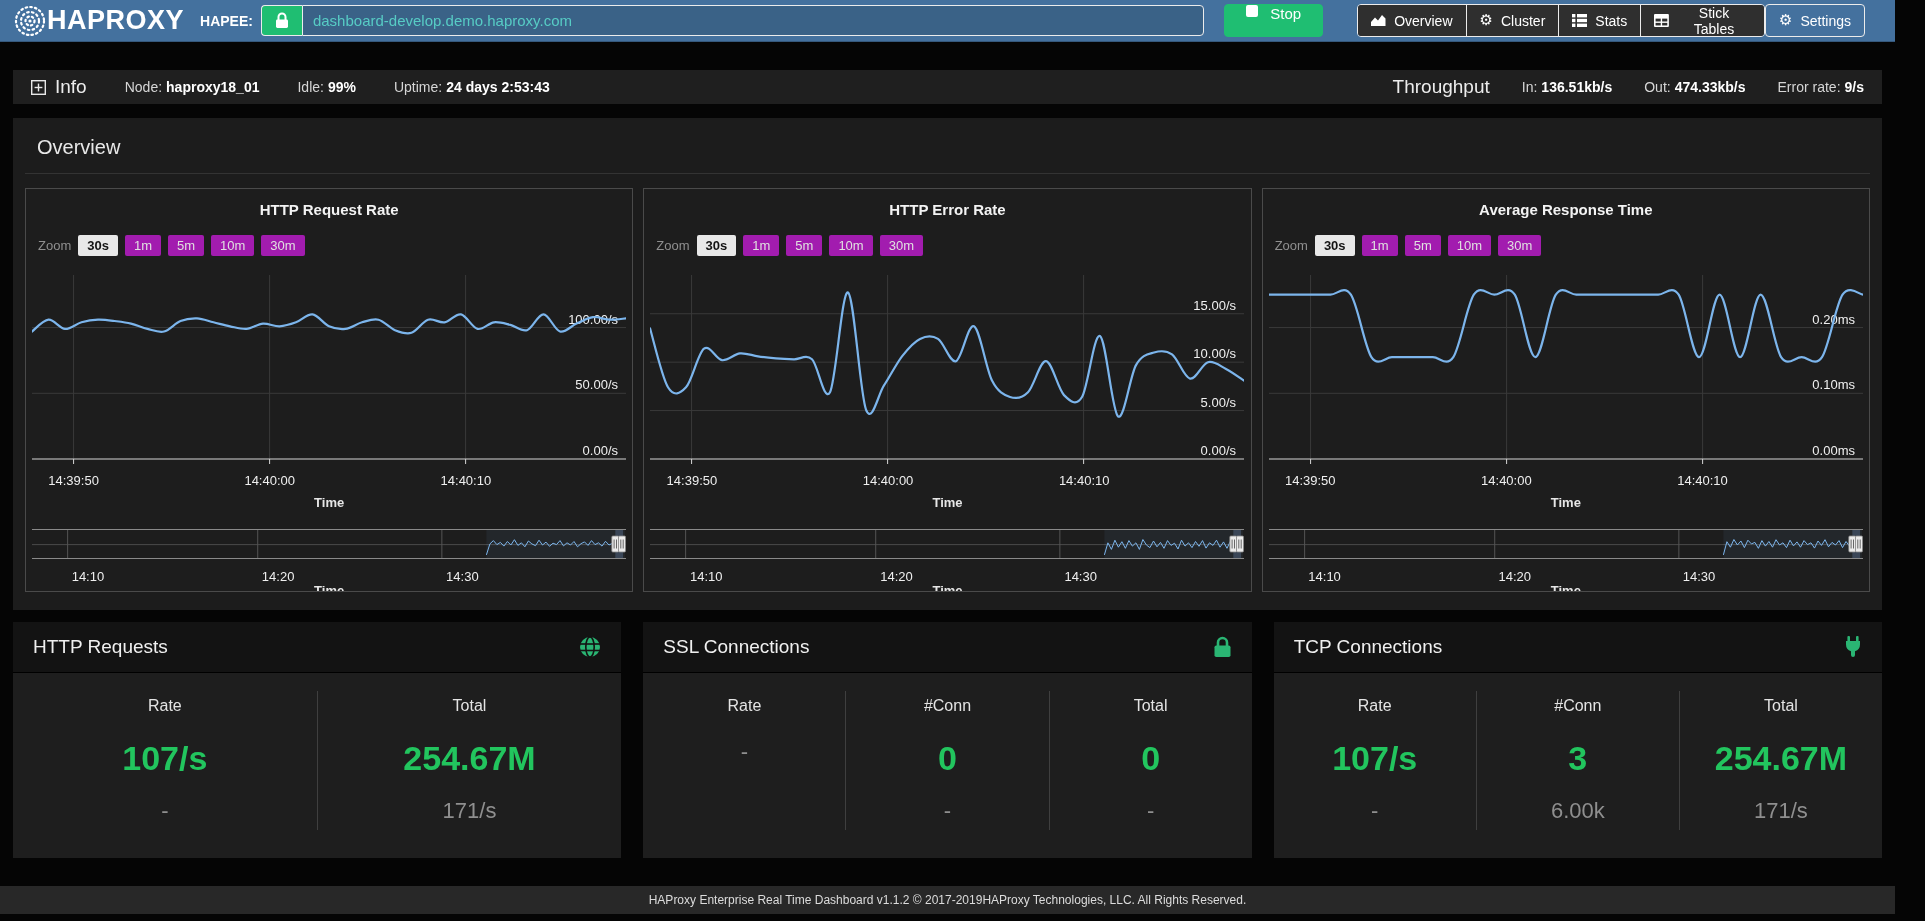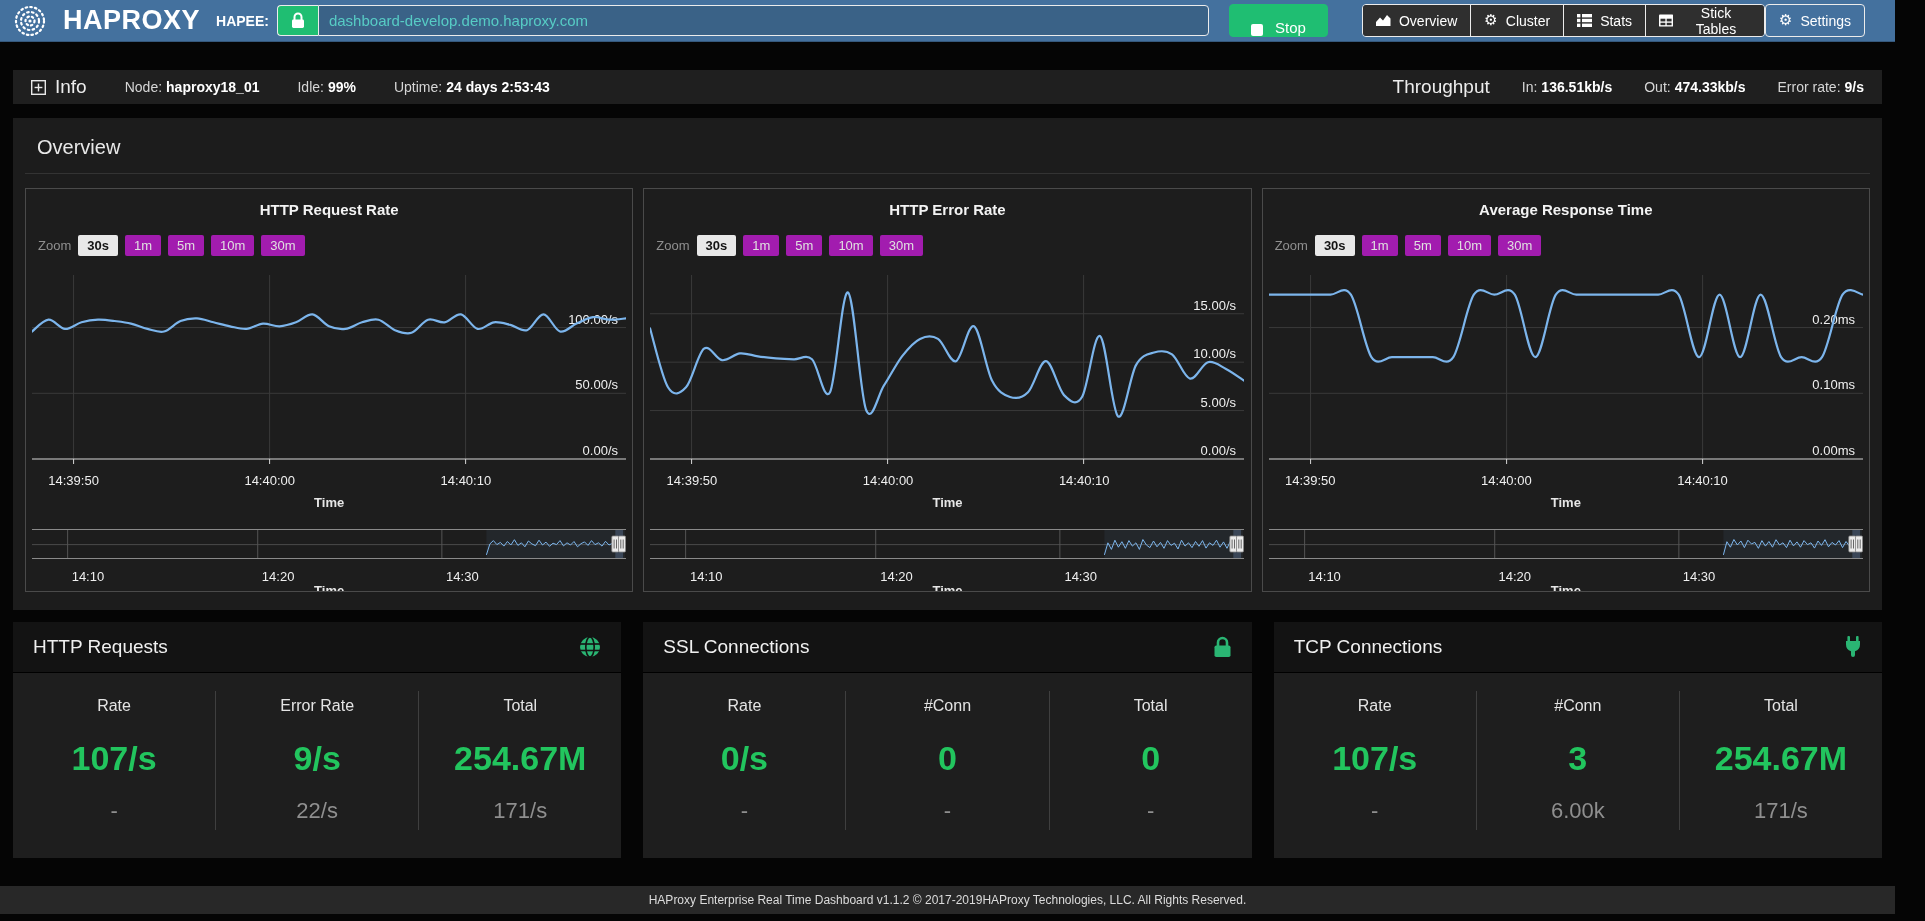--- a/index.html
+++ b/index.html
@@ -2,27 +2,27 @@
 <html><head>
 <meta charset="utf-8">
 <style>
   *{box-sizing:border-box}
   html,body{margin:0;padding:0}
   body{width:1925px;height:921px;background:#050505;font-family:"Liberation Sans",sans-serif;overflow:hidden}
   .page{width:1895px}
 
   
   .navbar{height:42px;background:#44719E;display:flex;align-items:center;padding:0 14px;border-bottom:1px solid #36597d}
-  .brand{display:flex;align-items:center;gap:17px}
+  .brand{display:flex;align-items:center;gap:1px}
   .brand-name{color:#fff;font-size:27px;font-weight:bold;letter-spacing:.5px;line-height:1}
   .hapee{color:#fff;font-weight:bold;font-size:14px;margin:0 8px 0 16px}
   .url-group{display:flex;height:31px;width:945px}
   .lock-btn{width:41px;background:#1FBE72;border:1px solid #ECECEC;border-right:none;border-radius:4px 0 0 4px;display:flex;align-items:center;justify-content:center;cursor:pointer;padding:0}
   .url-input{flex:1;background:#3A6287;border:1px solid #ECECEC;border-radius:0 4px 4px 0;color:#57CCC5;font-size:15px;padding:0 10px;font-family:"Liberation Sans",sans-serif;outline:none}
-  .stop-btn{margin-left:20px;height:33px;background:#1FBE72;border:1px solid #1FBE72;border-radius:4px;color:#fff;font-size:15px;display:flex;align-items:flex-end;gap:12px;padding:0 21px;cursor:pointer;font-family:inherit}
+  .stop-btn{margin-left:20px;height:33px;background:#1FBE72;border:1px solid #1FBE72;border-radius:4px;color:#fff;font-size:15px;display:flex;align-items:flex-start;gap:12px;padding:0 21px;cursor:pointer;font-family:inherit}
   .stop-icon{width:12px;height:12px;background:#fff;border-radius:2px}
   .btn-group{margin-left:34px;display:flex;border:1px solid #ECECEC;border-radius:4px;overflow:hidden;height:33px}
   .nav-btn{background:#2F2F2F;color:#fff;font-size:14px;padding:0 13px;display:flex;align-items:center;gap:8px;border:none;border-left:1px solid #ECECEC;cursor:pointer;font-family:inherit}
   .nav-btn:first-child{border-left:none}
   .settings-btn{margin-left:auto;margin-right:16px;height:33px;background:transparent;border:1px solid #ECECEC;border-radius:4px;color:#fff;font-size:14px;display:flex;align-items:center;gap:8px;padding:0 13px;cursor:pointer;font-family:inherit}
   .uni-icon{font-family:"DejaVu Sans",sans-serif;font-size:15px;line-height:1;color:#fff}
 
   
   .info-bar{margin:28px 13px 0;background:#1F1F1F;height:34px;display:flex;align-items:center;padding:0 18px;color:#D6D6D6;font-size:14px}
   .info-title{font-size:19px;color:#ECECEC;display:flex;align-items:center;gap:9px}
@@ -352,44 +352,38 @@
           <line x1="1" y1="14.5" x2="21" y2="14.5" stroke="#131313" stroke-width="1.6"></line>
         </svg>
       </div>
       <div class="card-body">
         <div class="mcol">
           <div class="lab">Rate</div>
           <div class="val">107/s</div>
           <div class="sub">-</div>
         </div>
         <div class="mcol">
-          <div class="lab">Error Rate</div>
-          <div class="val">9/s</div>
-          <div class="sub">22/s</div>
-        </div>
-        <div class="mcol">
           <div class="lab">Total</div>
           <div class="val">254.67M</div>
           <div class="sub">171/s</div>
         </div>
       </div>
     </div>
 
     <div class="card">
       <div class="card-header">
         <span>SSL Connections</span>
         <svg width="19" height="22" viewBox="0 0 19 22">
           <path d="M5 10 V6.5 a4.5 4.5 0 0 1 9 0 V10" fill="none" stroke="#2AB573" stroke-width="2.6"></path>
           <rect x="1.5" y="9.5" width="16" height="11.5" rx="1.8" fill="#2AB573"></rect>
         </svg>
       </div>
       <div class="card-body">
         <div class="mcol">
           <div class="lab">Rate</div>
-          <div class="val">0/s</div>
           <div class="sub">-</div>
         </div>
         <div class="mcol">
           <div class="lab">#Conn</div>
           <div class="val">0</div>
           <div class="sub">-</div>
         </div>
         <div class="mcol">
           <div class="lab">Total</div>
           <div class="val">0</div>

